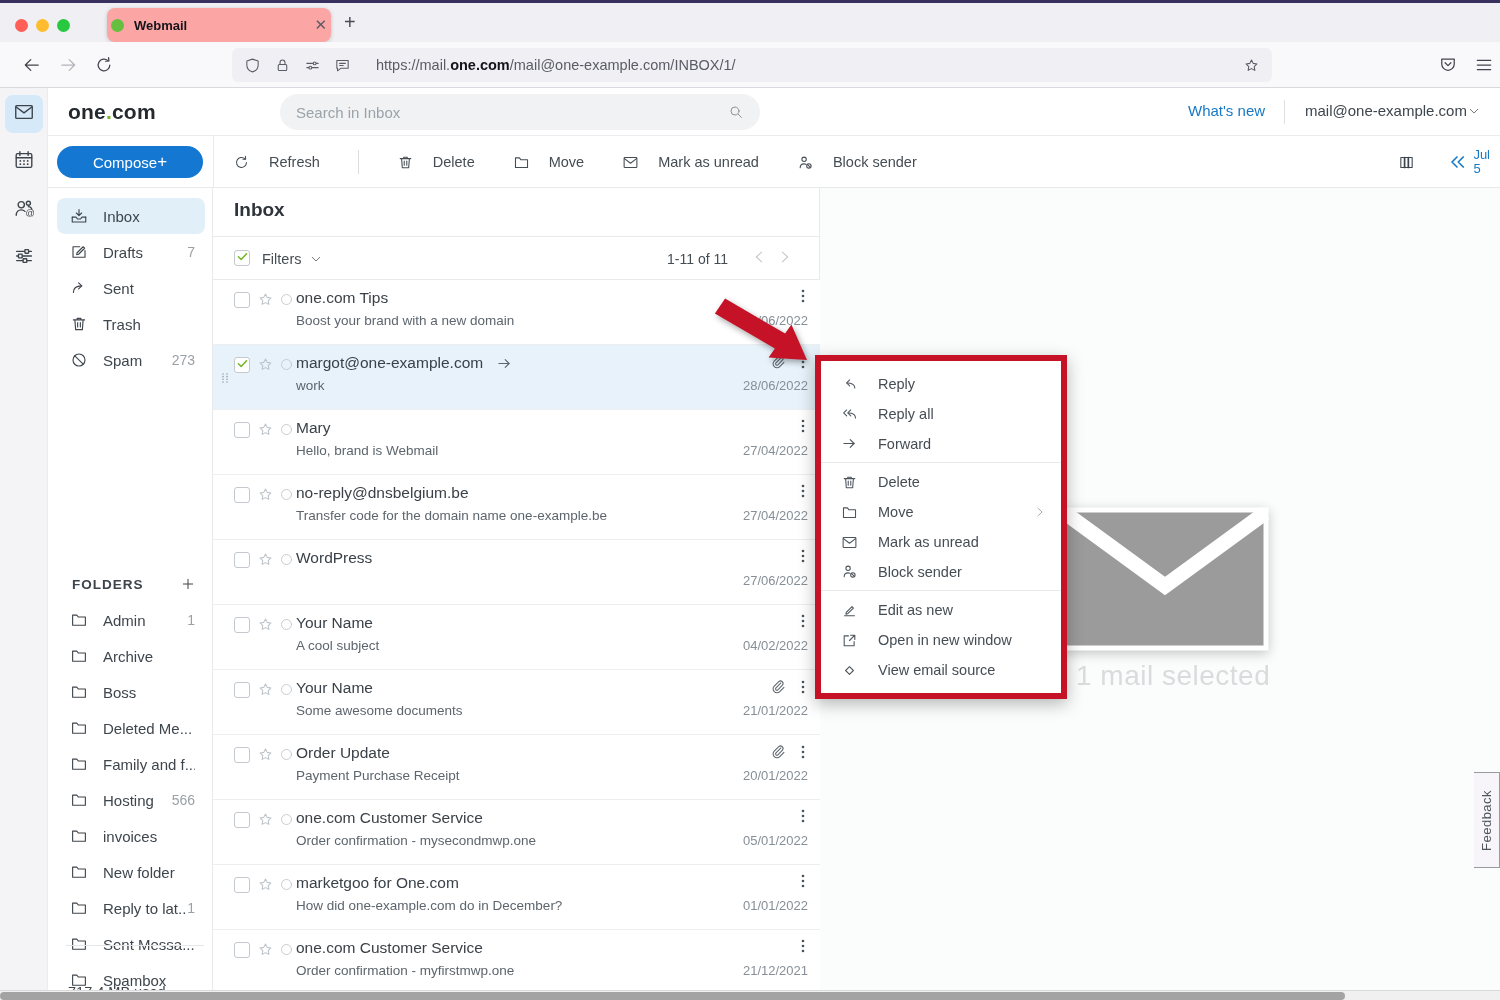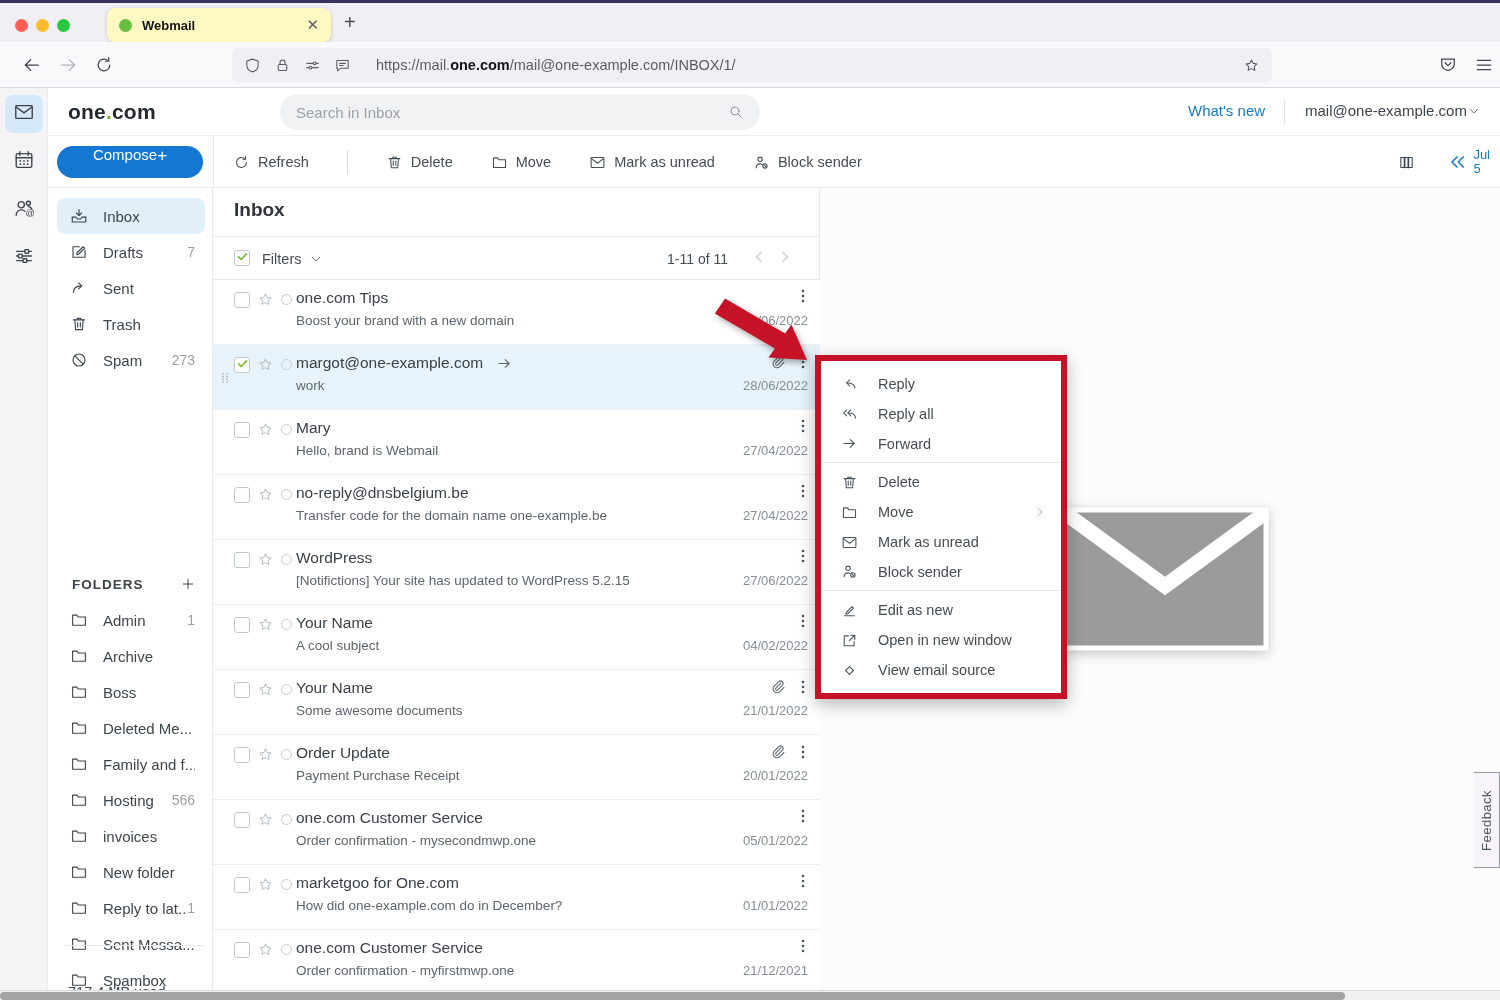--- a/index.html
+++ b/index.html
@@ -6,22 +6,22 @@
   html,body { width:1500px; height:1000px; overflow:hidden; }
   body { font-family:"Liberation Sans", sans-serif; background:#fff; color:#3e464d; }
   #root { position:relative; width:1500px; height:1000px; background:#fff; overflow:hidden; }
 
   
   .titlebar { position:absolute; left:0; top:0; width:1500px; height:42px; background:#f0f0f4; border-top:3px solid var(--chrome-accent,#38305f); }
   .traffic { position:absolute; top:16px; width:13px; height:13px; border-radius:50%; }
   .t-close { left:15px; background:#ff5f57; }
   .t-min   { left:36px; background:#febc2e; }
   .t-max   { left:57px; background:#28c840; }
-  .tab { position:absolute; left:107px; top:5px; width:224px; height:34px; background:#fef9c3; border-radius:8px;
-         box-shadow:0 1px 4px rgba(0,0,0,.18); display:flex; align-items:center; padding:0 12px; }
+  .tab { position:absolute; left:107px; top:5px; width:224px; height:34px; background:#fca5a5; border-radius:8px;
+         box-shadow:0 1px 4px rgba(0,0,0,.18); display:flex; align-items:center; padding:0 4px; }
   .tab-fav { width:13px; height:13px; border-radius:50%; background:var(--favicon-green,#66bf3f); margin-right:10px; flex:none; }
   .tab-title { font-size:13px; font-weight:700; color:#15141a; flex:1; }
   .tab-close { color:#5b5b66; font-size:15px; cursor:default; }
   .new-tab { position:absolute; left:344px; top:8px; font-size:20px; color:#4a4a55; }
 
   .navbar { position:absolute; left:0; top:42px; width:1500px; height:46px; background:#f9f9fb; border-bottom:1px solid #d8d8de; }
   .nav-ic { position:absolute; top:13px; width:20px; height:20px; color:#43434d; }
   .nav-ic svg, .u-ic svg { width:100%; height:100%; }
   .urlbar { position:absolute; left:232px; top:6px; width:1040px; height:34px; background:#f0f0f4; border-radius:6px; display:flex; align-items:center; padding:0 12px; }
   .u-ic { width:17px; height:17px; color:#5b5b66; margin-right:13px; flex:none; }
@@ -44,25 +44,25 @@
   .search input::placeholder { color:#9aa2aa; }
   .search .mag { width:16px; height:16px; color:#8b939b; }
   .search .mag svg { width:100%; height:100%; }
   .whats-new { position:absolute; left:1140px; top:14px; font-size:15px; color:var(--link-blue,#1779c4); }
   .hdr-divider { position:absolute; left:1236px; top:12px; width:1px; height:24px; background:#dde1e4; }
   .account { position:absolute; left:1257px; top:14px; font-size:15px; color:#3e464d; display:flex; align-items:center; gap:0; }
   .account .chev { width:14px; height:14px; color:#5d656d; } .account .chev svg{ width:100%;height:100%; }
 
   
   .toolbar { position:absolute; left:48px; top:136px; width:1452px; height:52px; background:#fff; border-bottom:1px solid #e7e9eb; }
-  .compose { position:absolute; left:9px; top:10px; width:146px; height:32px; background:var(--brand-blue,#1478d2); color:#fff; border:none; border-radius:17px; font-size:15px; font-family:inherit; display:flex; align-items:flex-start; justify-content:center; }
+  .compose { position:absolute; left:9px; top:10px; width:146px; height:32px; background:var(--brand-blue,#1478d2); color:#fff; border:none; border-radius:17px; font-size:15px; font-family:inherit; display:flex; align-items:center; justify-content:center; }
   .compose .plus { font-size:17px; font-weight:400; }
   .tb-divider-v { position:absolute; left:165px; top:0; width:1px; height:52px; background:#e7e9eb; }
   .tools { position:absolute; left:185px; top:0; height:52px; display:flex; align-items:center; }
-  .tool { display:flex; align-items:center; gap:8px; font-size:14.5px; color:#454d54; margin-right:38px; }
+  .tool { display:flex; align-items:center; gap:19px; font-size:14.5px; color:#454d54; margin-right:38px; }
   .tool .ti { width:17px; height:17px; color:#454d54; } .tool .ti svg{ width:100%;height:100%; }
   .tool-sep { width:1px; height:24px; background:#dadde0; margin:0 38px 0 0; }
   .tb-right { position:absolute; right:0; top:0; height:52px; display:flex; align-items:center; }
   .cols-ic { width:17px; height:17px; color:#3d444b; margin-right:32px; } .cols-ic svg{width:100%;height:100%;}
   .collapse-ic { width:20px; height:20px; color:var(--link-blue,#1779c4); margin-right:6px; } .collapse-ic svg{width:100%;height:100%;}
   .tb-date { font-size:13px; color:var(--link-blue,#1779c4); line-height:14px; text-align:left; margin-right:10px; }
 
   
   .sidebar { position:absolute; left:48px; top:188px; width:165px; height:812px; background:#fff; border-right:1px solid #e7e9eb; }
   .snav { position:absolute; left:9px; top:10px; width:148px; }
@@ -604,21 +604,20 @@
           <span class="chk cb"></span>
           <span class="star"><svg viewBox="0 0 24 24" fill="none" stroke="currentColor" stroke-width="1.5" stroke-linecap="round" stroke-linejoin="round">
               <path d="M12 4.2l2.4 4.8 5.3.8-3.85 3.75.9 5.3L12 16.4l-4.75 2.45.9-5.3L4.3 9.8l5.3-.8z"></path>
             </svg></span>
           <span class="dot-o"><svg viewBox="0 0 24 24" fill="none" stroke="currentColor" stroke-width="1.5" stroke-linecap="round" stroke-linejoin="round">
               <circle cx="12" cy="12" r="8"></circle>
             </svg></span>
           <span class="sender">
             <span>WordPress</span>
           </span>
-          <span class="subject">[Notifictions] Your site has updated to WordPress 5.2.15</span>
           <span class="meta">
 
             <span class="kebab"><svg viewBox="0 0 24 24" fill="none" stroke="currentColor" stroke-width="1.5" stroke-linecap="round" stroke-linejoin="round">
                 <g fill="currentColor" stroke="none">
                   <circle cx="12" cy="4.5" r="2"></circle>
                   <circle cx="12" cy="12" r="2"></circle>
                   <circle cx="12" cy="19.5" r="2"></circle>
                 </g>
               </svg></span>
           </span>
@@ -779,20 +778,21 @@
           <span class="date">21/12/2021</span>
         </div>
       </div>
   </div>
 
   <div class="preview">
     <svg class="envelope" width="210" height="146" viewBox="0 0 210 146">
       <rect x="4" y="4" width="202" height="138" fill="#9b9b9b" stroke="#ffffff" stroke-width="5"></rect>
       <path d="M5 7 L105 80 L205 7" stroke="#ffffff" stroke-width="15" fill="none"></path>
     </svg>
+    <div class="sel-text">1 mail selected</div>
   </div>
 
   <div class="ctx">
 
   <div class="mi">
         <span class="mic"><svg viewBox="0 0 24 24" fill="none" stroke="currentColor" stroke-width="1.5" stroke-linecap="round" stroke-linejoin="round">
             <path d="M19.5 17c0-5-4-7.2-11-7.2"></path>
             <path d="M12.2 5.6L8 9.8l4.2 4.2"></path>
           </svg></span>
         <span class="mlbl">Reply</span>

